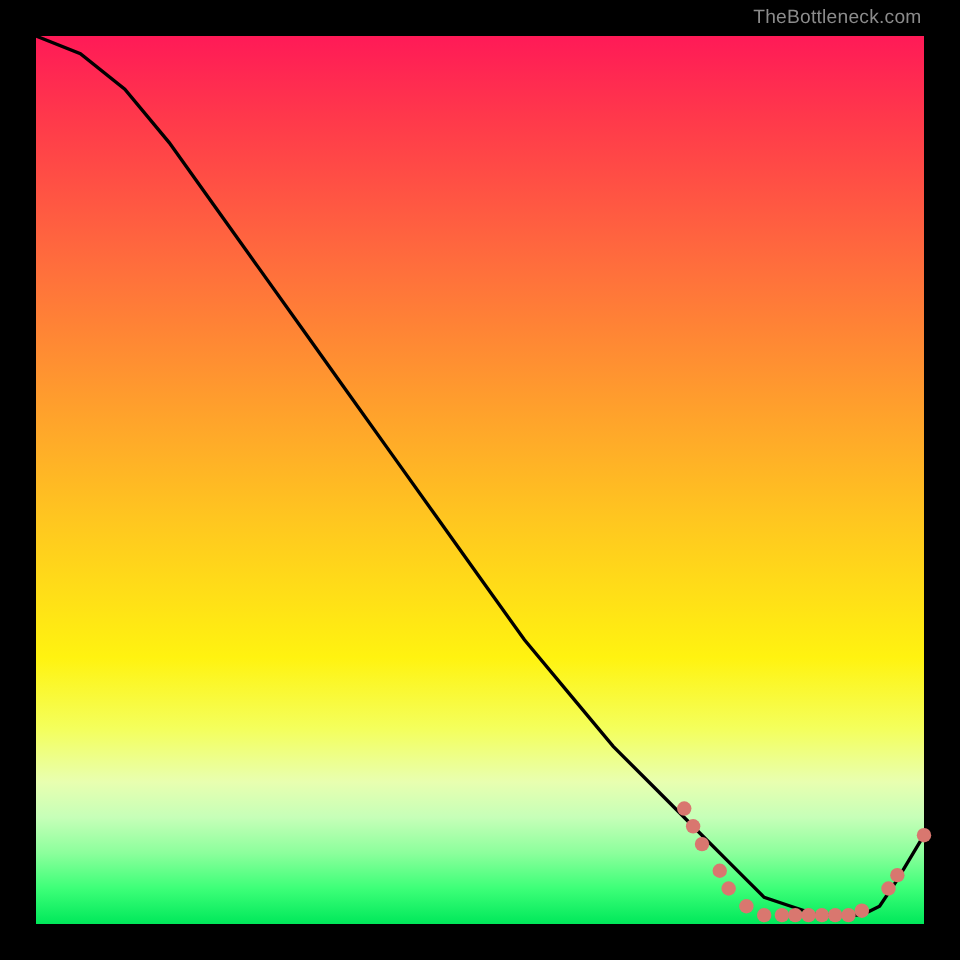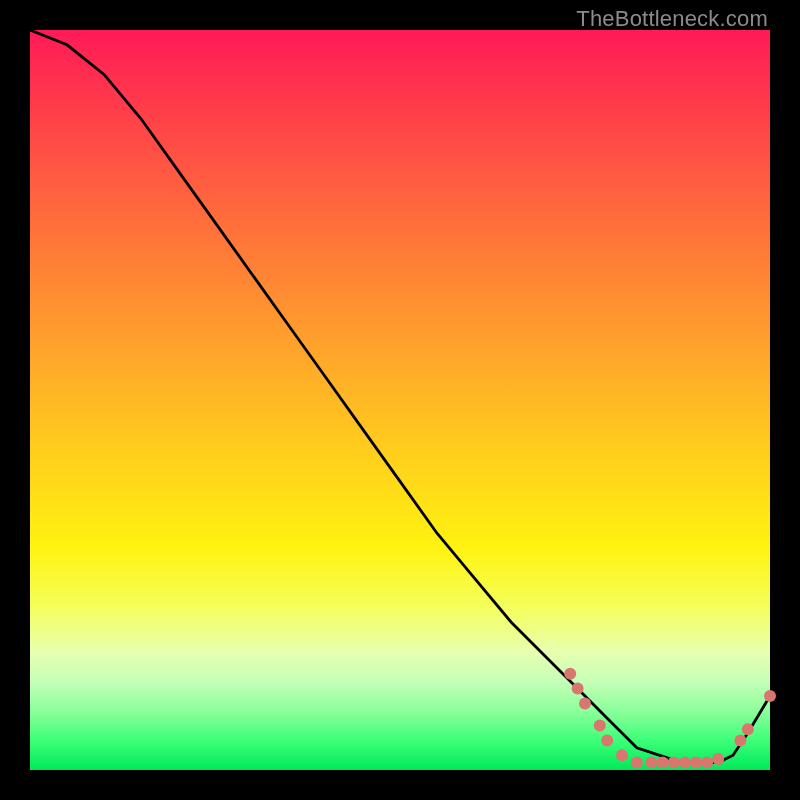--- a/index.html
+++ b/index.html
@@ -38,21 +38,21 @@
       #8cff9c 92%,
       #3dff78 96%,
       #00e85a 100%
     );
   }
   .watermark {
     position: absolute;
     top: 6px;
     right: 32px;
     color: #8b8b8b;
-    font-size: 22px;
+    font-size: 16px;
     font-weight: 500;
     letter-spacing: 0.2px;
   }
   svg.curve {
     position: absolute;
     left: 0;
     top: 0;
     width: 740px;
     height: 740px;
     overflow: visible;

